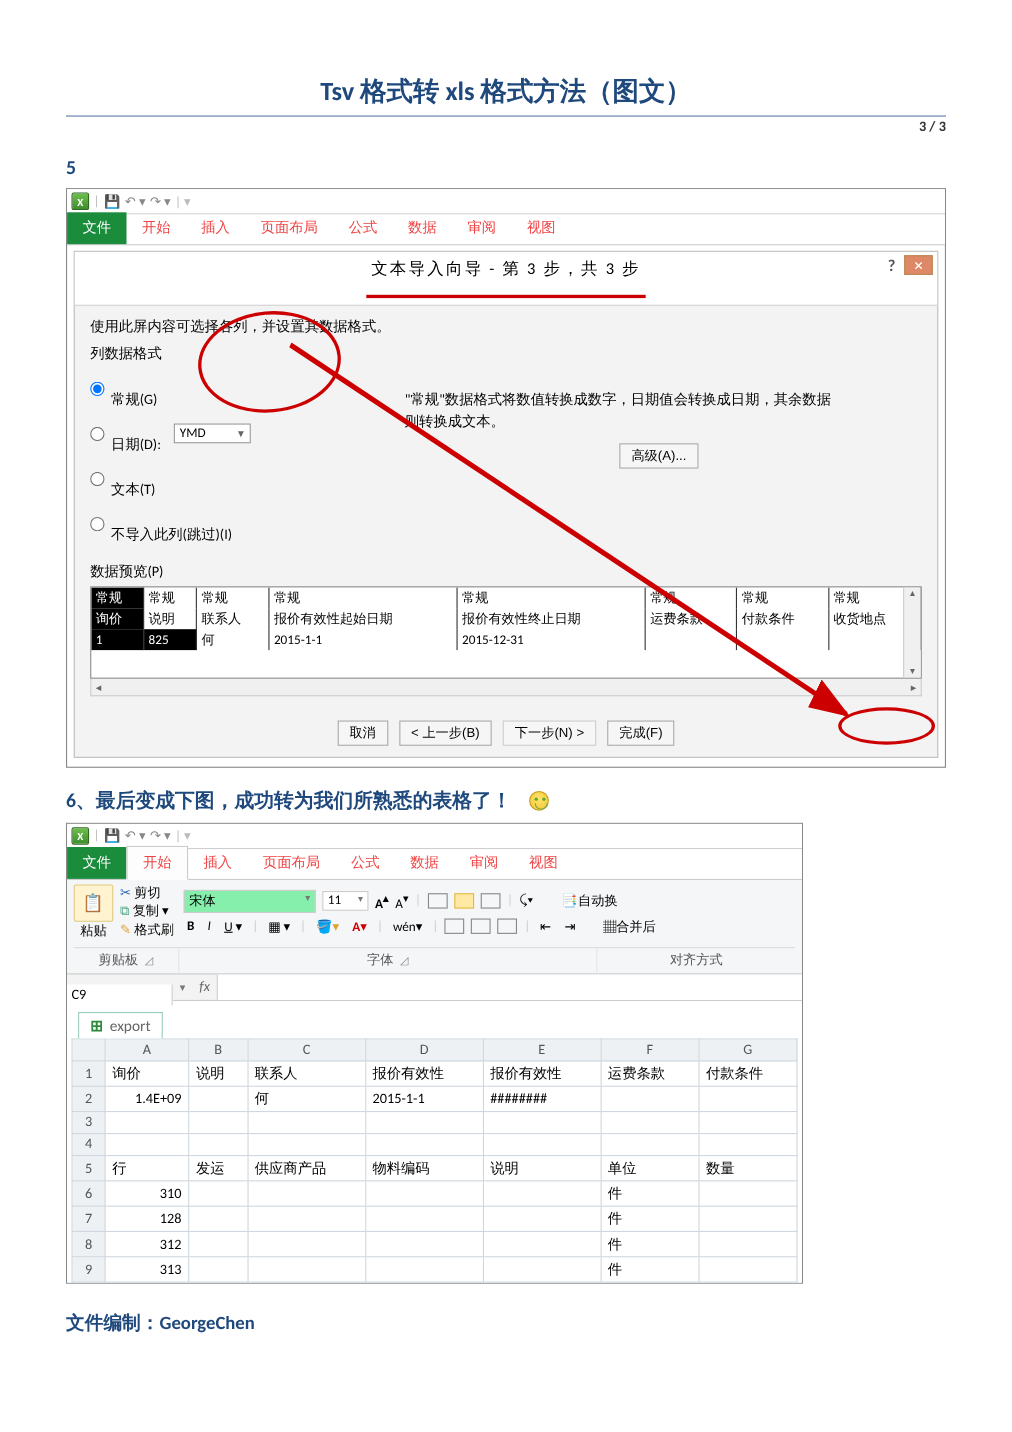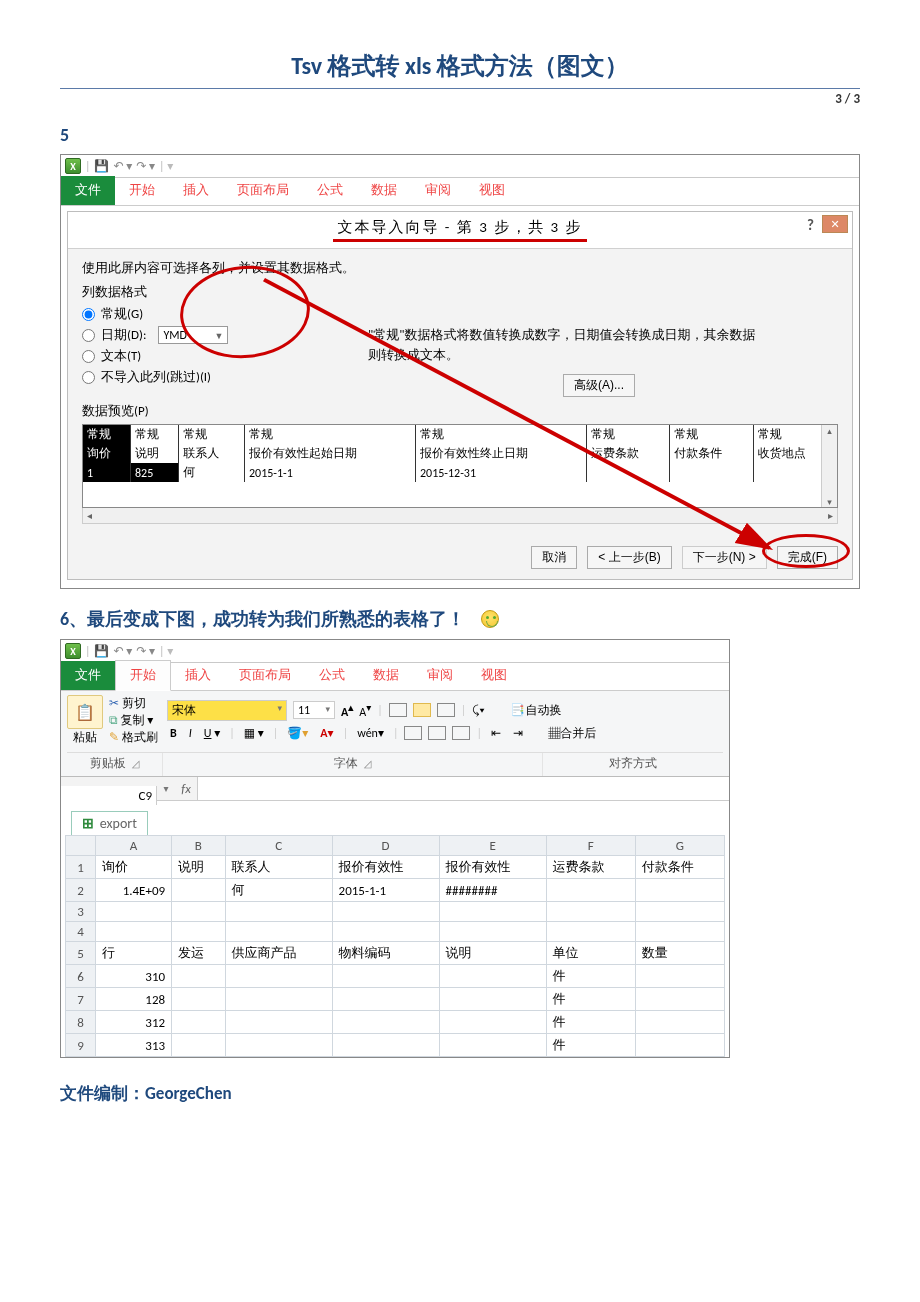--- a/index.html
+++ b/index.html
@@ -1,17 +1,17 @@
 <!DOCTYPE html>
 <html><head>
 <meta charset="utf-8">
 <style>
   * { box-sizing: border-box; margin: 0; padding: 0; }
   body { font-family: "Microsoft YaHei", Calibri, Arial, sans-serif; background: #fff; color: #000; width: 920px; margin: 0 auto; padding: 30px 60px 50px; }
-  .doc-title { text-align: center; color: #1f497d; font-weight: 700; font-size: 24px; margin: 20px 0 6px; }
+  .doc-title { text-align: center; color: #1f497d; font-weight: 700; font-size: 24px; margin: 37px 0 6px; }
   .title-rule { border: none; border-top: 1px solid #5b7aa8; margin: 4px 0 0; }
   .page-num { text-align: right; color: #333; font-size: 13px; font-weight: 700; margin-top: 2px; margin-bottom: 18px; }
   .step-num { color: #1f497d; font-weight: 700; font-size: 18px; margin: 8px 0 8px; }
   .step-line { color: #1f497d; font-weight: 700; font-size: 18px; margin: 18px 0 8px; display: flex; align-items: center; gap: 16px; }
   .smiley { width: 18px; height: 18px; display: inline-block; background: radial-gradient(circle at 50% 40%, #ffe36b, #f4c630); border-radius: 50%; border: 1px solid #c49a12; position: relative; }
   .smiley::before { content:""; position:absolute; left:4px; top:5px; width:3px; height:3px; background:#5a3; border-radius:50%; box-shadow:7px 0 0 #5a3; }
   .smiley::after { content:""; position:absolute; left:4px; top:10px; width:10px; height:5px; border:1.5px solid #7a4; border-top:none; border-radius:0 0 10px 10px; }
   .author-line { color:#000; font-size:17px; margin-top:24px;}
   .author-line .lbl { color:#1f497d; font-weight:700;}
   .author-name { color:#1f497d; font-weight:700;}
@@ -29,75 +29,75 @@
 
   
   .ribbon-tabs { display:flex; align-items:flex-end; background:#fff; height:28px; border-bottom:1px solid #ccc;}
   .rtab { padding:5px 14px 6px; font-size:13px; color:#ef4444; cursor:pointer;}
   .rtab.file { background:#1a8c3c; color:#fff; font-weight:400;}
   .rtab.active { border:1px solid #ccc; border-bottom:1px solid #fff; position:relative; top:1px; background:#fdfdfd;}
 
   
   .dialog { position:relative; border:1px solid #bdbdbd; margin:5px 6px 8px; background:#f3f3f3; font-size:13px;}
   .dlg-title { background:#fff; border-bottom:1px solid #d0d0d0; padding:6px 8px; text-align:center; position:relative;}
-  .dlg-title-inner { display:inline-block; border-bottom:3px solid #c00; padding:0 4px 2px; font-size:15px; letter-spacing:2px;}
+  .dlg-title-inner { display:inline-block; border-bottom:3px solid #c00; padding:0 4px 14px; font-size:15px; letter-spacing:2px;}
   .dlg-help { position:absolute; right:38px; top:4px; font-weight:700; color:#555; font-size:15px; cursor:pointer;}
   .dlg-close { position:absolute; right:4px; top:3px; width:26px; height:18px; background:#d86; color:#fff; display:flex;align-items:center;justify-content:center; font-size:11px; border:1px solid #b85; cursor:pointer;}
   .dlg-body { padding:10px 14px 12px; position:relative;}
   .instr { font-size:13px; margin-bottom:6px;}
   .fieldset-label { font-size:13px; margin:4px 0 4px;}
   .radio-row { display:flex; align-items:center; gap:6px; font-size:13px; margin:3px 0;}
   .radio-row input{cursor:pointer;}
-  .radio-row label{cursor:pointer;}
+  .radio-row label{cursor:pointer;margin-top:20px;}
   .date-combo { border:1px solid #999; background:#fff; padding:1px 4px; width:70px; font-size:12px; margin-left:6px; display:flex; justify-content:space-between; align-items:center;}
   .date-combo .dd{font-size:9px; color:#666;}
   .right-desc { position:absolute; left:300px; top:76px; width:390px; font-size:13px; line-height:1.5;}
   .btn { border:1px solid #aaa; background:#f6f6f6; padding:2px 10px; font-size:12px; cursor:pointer;}
   .btn.adv{ position:absolute; left:495px; top:125px;}
   .preview-label{ font-size:13px; margin:16px 0 4px;}
   .preview-box { border:1px solid #888; background:#fff; height:84px; position:relative; overflow:hidden;}
   .pv-table{ font-size:12px; border-collapse:collapse; width:100%;}
   .pv-table th{ font-weight:400; text-align:left; padding:1px 4px; border-right:1px solid #333;}
   .pv-table td{ padding:1px 4px; border-right:1px solid #333;}
   .pv-table .sel{ background:#000; color:#fff;}
   .pv-scroll-v{position:absolute; right:0; top:0; width:16px; height:100%; background:#f0f0f0; border-left:1px solid #ccc; display:flex; flex-direction:column; align-items:center; justify-content:space-between; font-size:9px; color:#666;}
   .hscroll{ display:flex; align-items:center; background:#f0f0f0; border:1px solid #ccc; border-top:none; height:16px; font-size:10px; color:#666; padding:0 4px; justify-content:space-between;}
-  .dlg-buttons{ display:flex; gap:10px; justify-content:flex-end; padding:10px 14px; position:relative;}
+  .dlg-buttons{ display:flex; gap:10px; justify-content:center; padding:10px 14px; position:relative;}
   .btn.disabled{ color:#000000; border-color:#ccc;}
   .finish-circle{ position:absolute; right:2px; top:-2px; width:88px; height:34px; border:3px solid #c00; border-radius:50%/50%; pointer-events:none;}
   
   
   .arrow-wrap{ position:absolute; left:0; top:0; width:100%; height:100%; pointer-events:none;}
   .red-circle-tl{position:absolute; left:112px; top:54px; width:130px; height:92px; border:3px solid #c00; border-radius:50% 50%; transform:rotate(-5deg);}
   
   
   .shot2{ width:670px;}
   .ribbon-body{ background:#f5f6f7; border-bottom:1px solid #bcbcbc; padding:4px 6px 0; font-size:12px;}
   .rib-row{ display:flex; align-items:center; gap:8px;}
   .clipbox{ width:92px;}
   .paste-big{ width:36px; height:34px; background:#fff4cf; border:1px solid #e0c97e; border-radius:2px; display:flex; align-items:center; justify-content:center; font-size:16px;}
   .clip-items{font-size:12px; line-height:1.4;}
   .clip-items div{display:flex; align-items:center; gap:3px;}
   .cut-ico{color:#2a5fb0;}
   .copy-ico{color:#5a8;}
   .fmt-ico{color:#e0a030;}
-  .font-combo{border:1px solid #ccc; background:#fde047; padding:1px 4px; width:120px; display:flex; justify-content:space-between;}
+  .font-combo{border:1px solid #ccc; background:#86efac; padding:1px 4px; width:120px; display:flex; justify-content:space-between;}
   .size-combo{border:1px solid #ccc; background:#fff; padding:1px 4px; width:42px; display:flex; justify-content:space-between;}
   .dd{font-size:9px; color:#777;}
   .fonttools{display:flex; gap:6px; align-items:center;}
   .fonttools .t{padding:1px 3px; cursor:pointer;}
   .aa-up{font-weight:700;}
   .align-ico{display:inline-block; width:18px; height:14px; border:1px solid #888;}
   .align-ico.sel{ background:#ffe9a3; border-color:#e0b94e;}
   .rib-groups{display:flex; border-top:1px solid #ddd; margin-top:6px; text-align:center; font-size:12px; color:#555;}
   .rib-group{flex:1; padding:2px 0 4px; border-right:1px solid #e4e4e4; display:flex; justify-content:center; gap:6px; align-items:center;}
   .rib-group:last-child{border-right:none;}
   .dlauncher{font-size:10px; color:#888;}
   .namebox-row{display:flex; align-items:center; border-bottom:1px solid #ccc; background:#f3f3f3; height:24px; font-size:13px;}
-  .namebox{width:96px; text-align:right; border-right:1px solid #ccc; background:#fff; padding:2px 4px;margin-top:13px;}
+  .namebox{width:96px; text-align:left; border-right:1px solid #ccc; background:#fff; padding:2px 4px;margin-top:13px;}
   .nb-dd{width:18px; text-align:center; color:#777; font-size:10px;}
   .fx-btn{width:22px; text-align:center; color:#666; font-style:italic;}
   .fx-area{flex:1; background:#fff; height:100%; border-left:1px solid #ccc;}
   .sheet-area{background:#fff;}
   .book-tab{ margin:10px 0 0 10px; display:inline-flex; align-items:center; gap:6px; border:1px solid #9cb; border-bottom:none; background:#fff; padding:3px 10px; font-size:14px; color:#666;}
   .book-tab .xi{color:#2f8a3d; font-weight:700;}
   .grid{ border-collapse:collapse; font-size:13px; width:660px; margin-left:4px;}
   .grid th,.grid td{ border:1px solid #d0d7de; padding:2px 6px; height:20px;}
   .grid th{ background:#eef1f4; font-weight:400; text-align:center; color:#555;}
   .grid .rh{ background:#eef1f4; text-align:center; width:30px; color:#555;}

